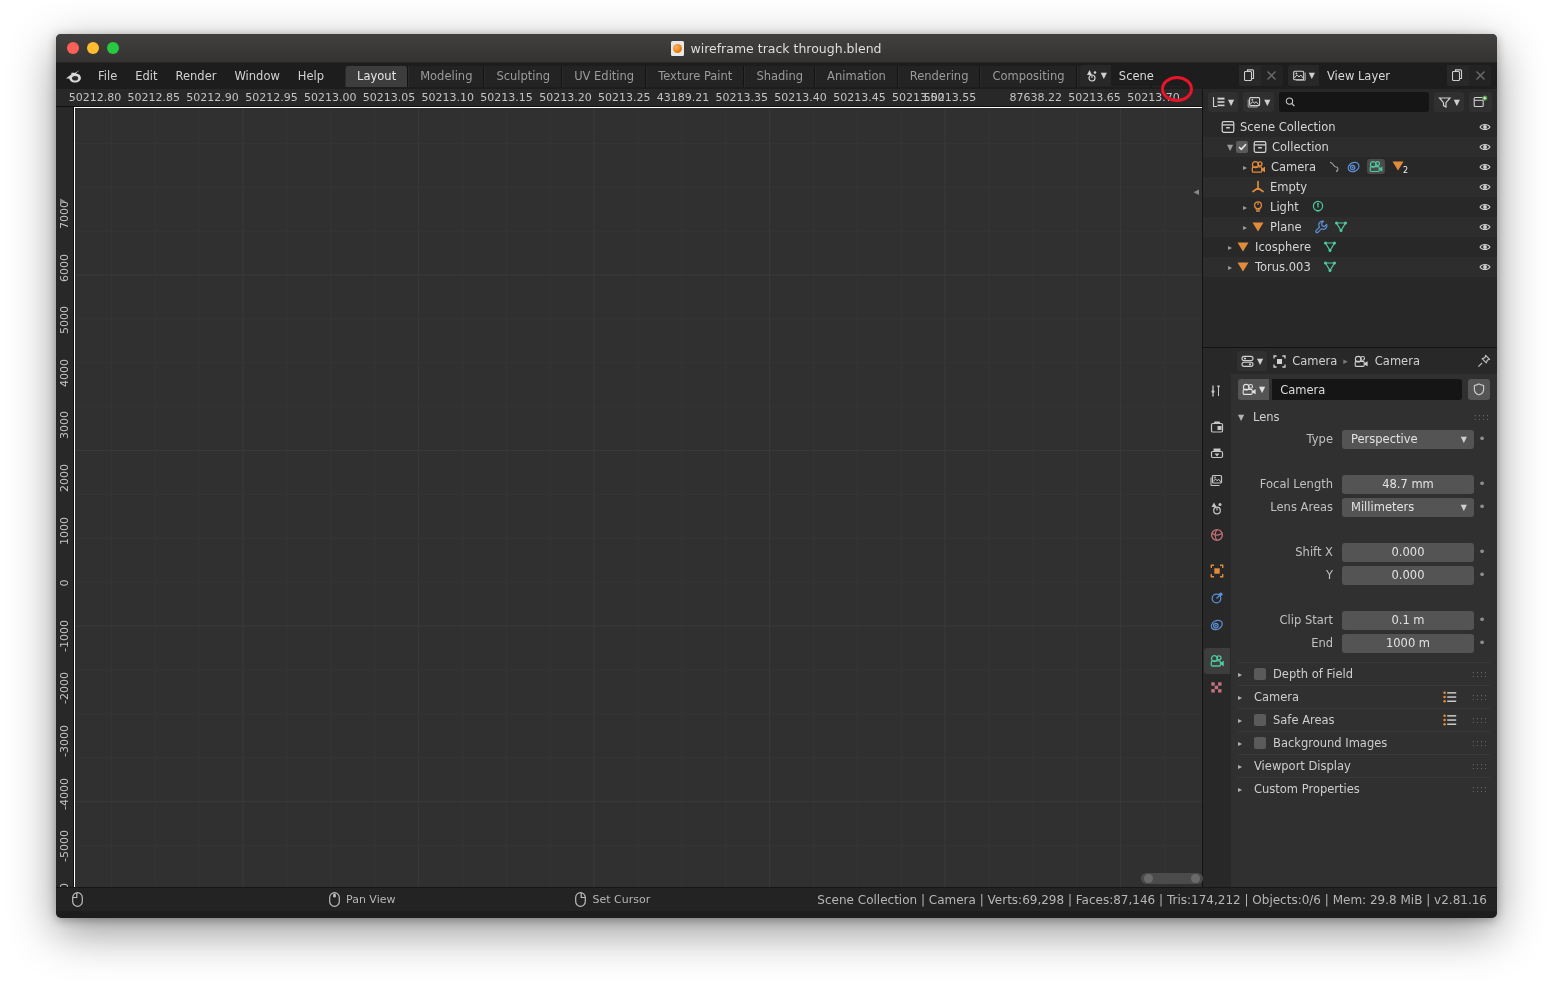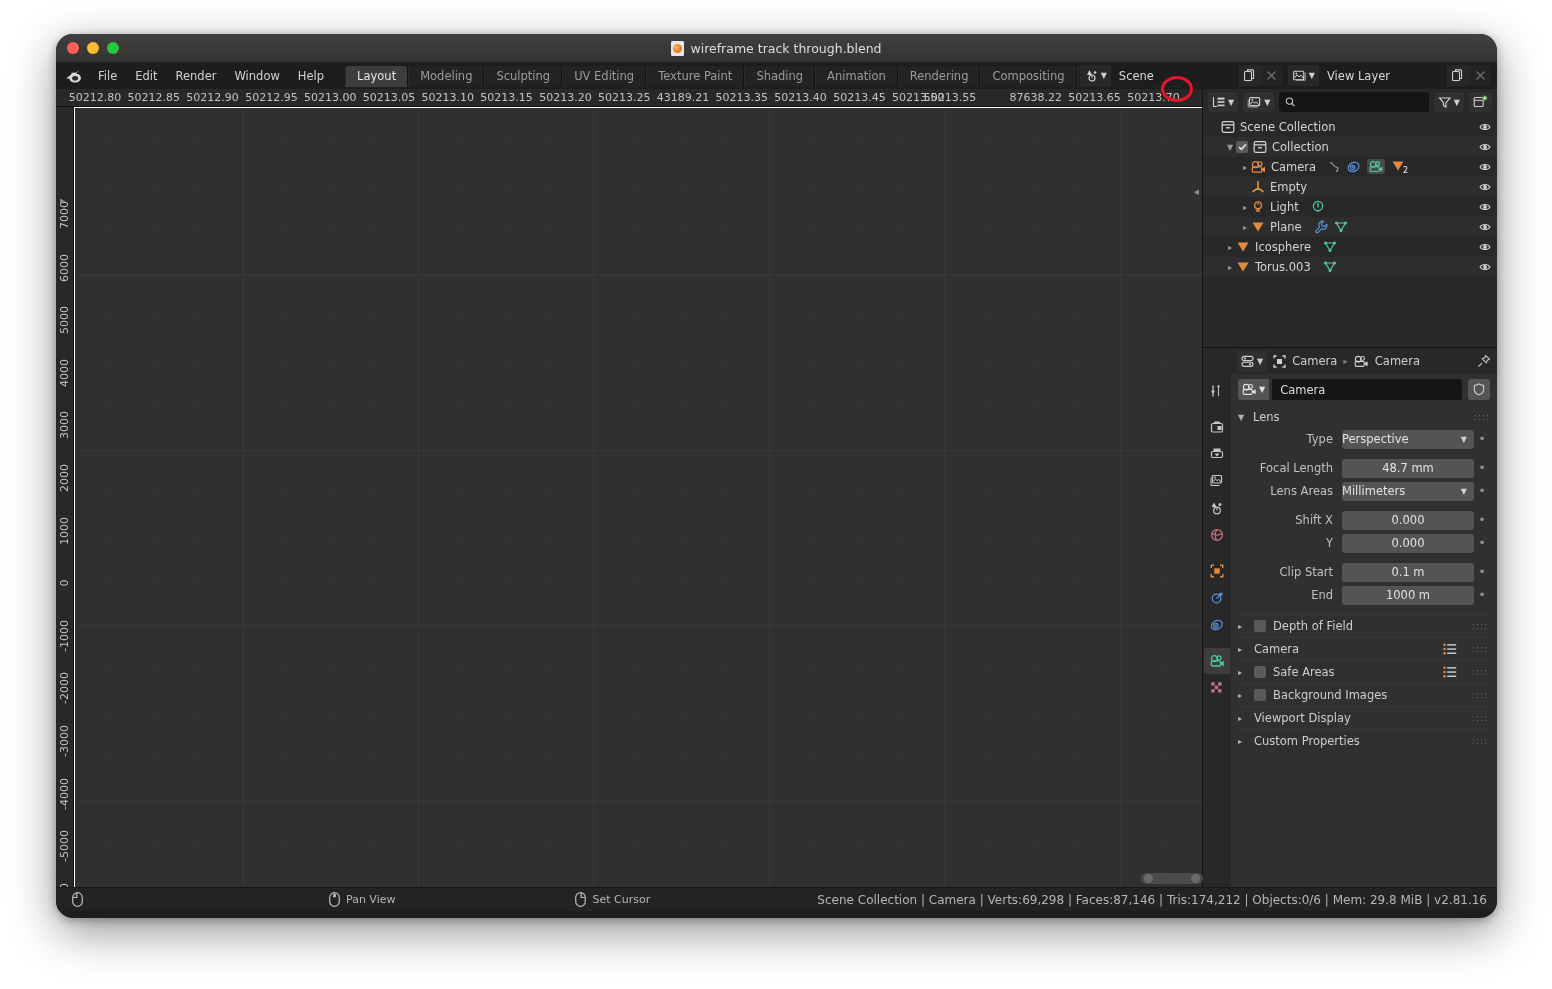--- a/index.html
+++ b/index.html
@@ -9,21 +9,21 @@
     font-family: "DejaVu Sans", "Liberation Sans", sans-serif;
     overflow: hidden;
   }
   #root { position: relative; width: 1552px; height: 989px; background: #fff; }
 
   
   .window {
     position: absolute; left: 56px; top: 34px;
     width: 1441px; height: 884px;
     background: #1d1d1d;
-    border-radius: 17px;
+    border-radius: 5px;
     box-shadow: 0 14px 46px rgba(0,0,0,0.42), 0 2px 10px rgba(0,0,0,0.30);
     overflow: hidden;
   }
 
   
   .titlebar {
     position: relative; height: 29px;
     background: linear-gradient(180deg,#42403f 0%, #353332 100%);
     border-bottom: 1px solid #232323;
     display: flex; align-items: center;
@@ -205,28 +205,28 @@
     display:flex; align-items:center; justify-content:center;}
 
   .panel-hdr {
     height: 20px; display:flex; align-items:center; gap:6px; color:#d0d0d0; font-size:11.5px;
     margin-bottom: 2px;
   }
   .tri { width:9px; color:#b4b4b4; font-size:8px; }
   .grip { margin-left:auto; color:#6e6e6e; font-size:9px; letter-spacing:1px; line-height:5px; }
 
   .prow { display:flex; align-items:center; height:20px; margin-bottom:3px; }
-  .prow.gap { margin-top: 9px; }
+  .prow.gap { margin-top: 25px; }
   .plabel { width: 104px; text-align:right; padding-right:9px; color:#c0c0c0; font-size:11.5px; }
   .pfield {
     flex:1; height:19px; background:#545454; border-radius:3px;
     display:flex; align-items:center; justify-content:center;
     color:#e2e2e2; font-size:11.5px; position:relative;
   }
-  .pfield.dropdown { justify-content:flex-start; background:#545454; }
+  .pfield.dropdown { justify-content:flex-start; padding-left:9px; background:#545454; }
   .pfield .chev { position:absolute; right:7px; color:#cfcfcf; font-size:8px; }
   .pdot { width: 16px; text-align:center; color:#8e8e8e; font-size:13px; line-height:10px;}
 
   .sub-panel {
     height:23px; display:flex; align-items:center; gap:7px; color:#cdcdcd; font-size:11.5px;
     border-top: 1px solid #383838; padding-right:2px;
   }
   .sp-check { width:12px; height:12px; border-radius:2px; background:#5a5a5a; }
   .sp-list { margin-left:auto; }
 

